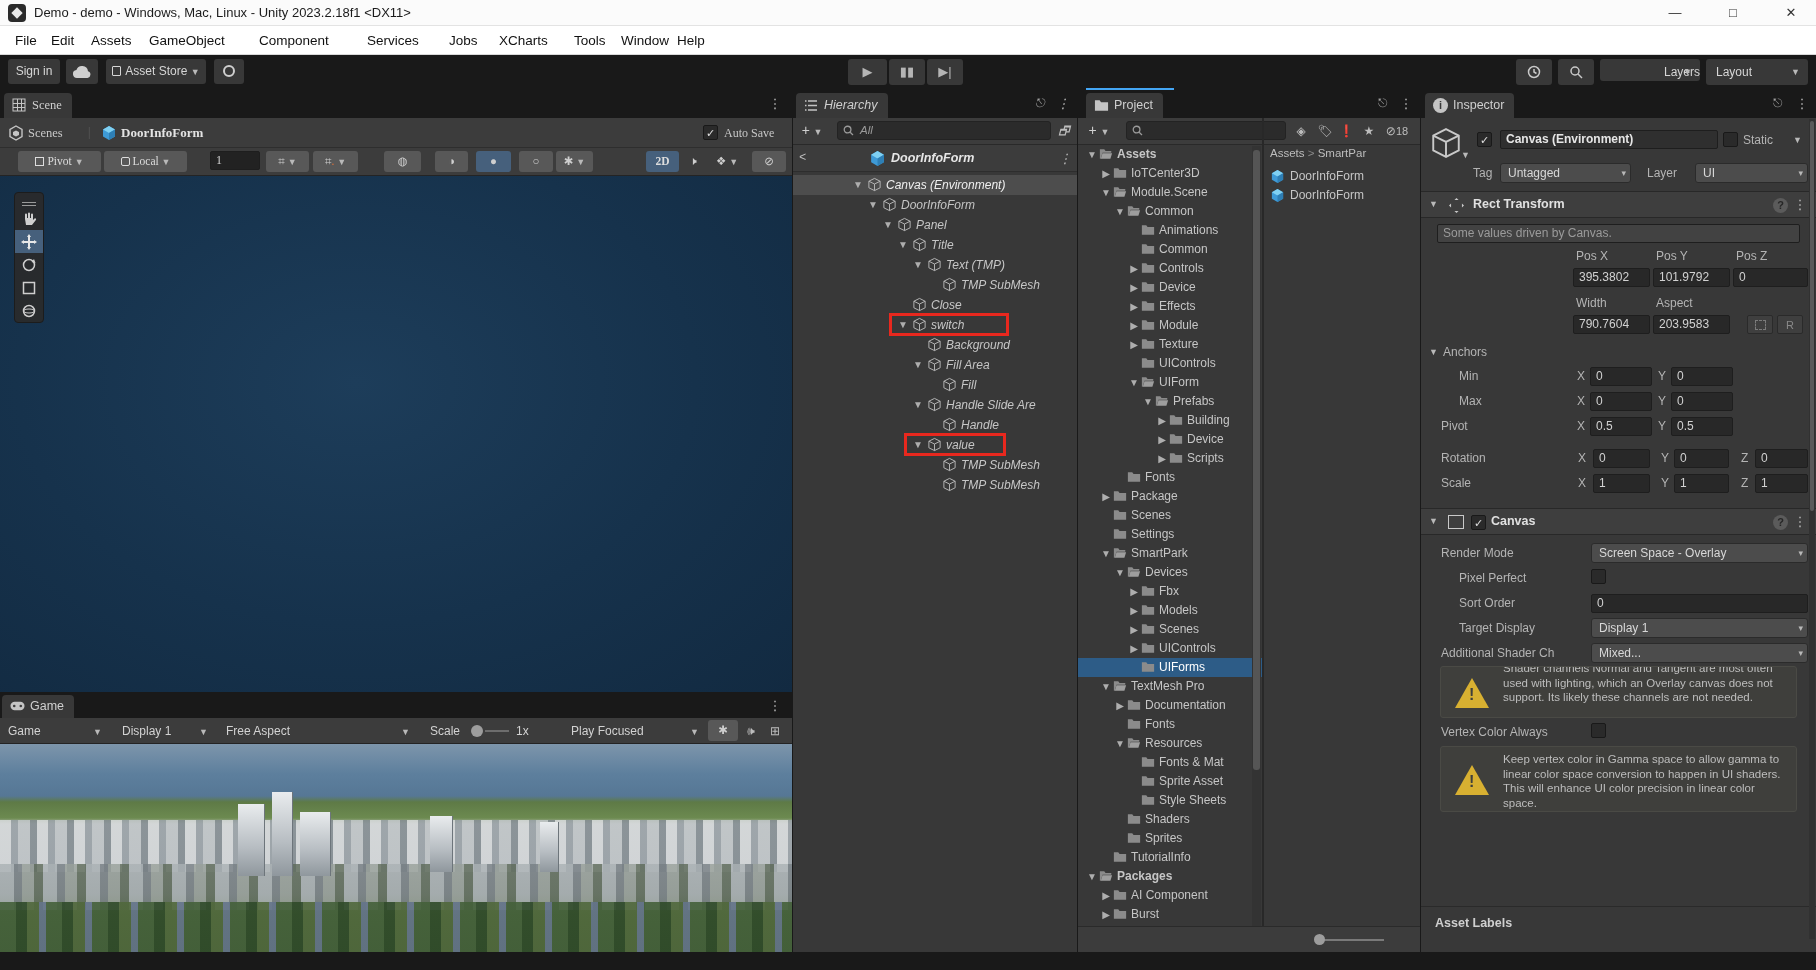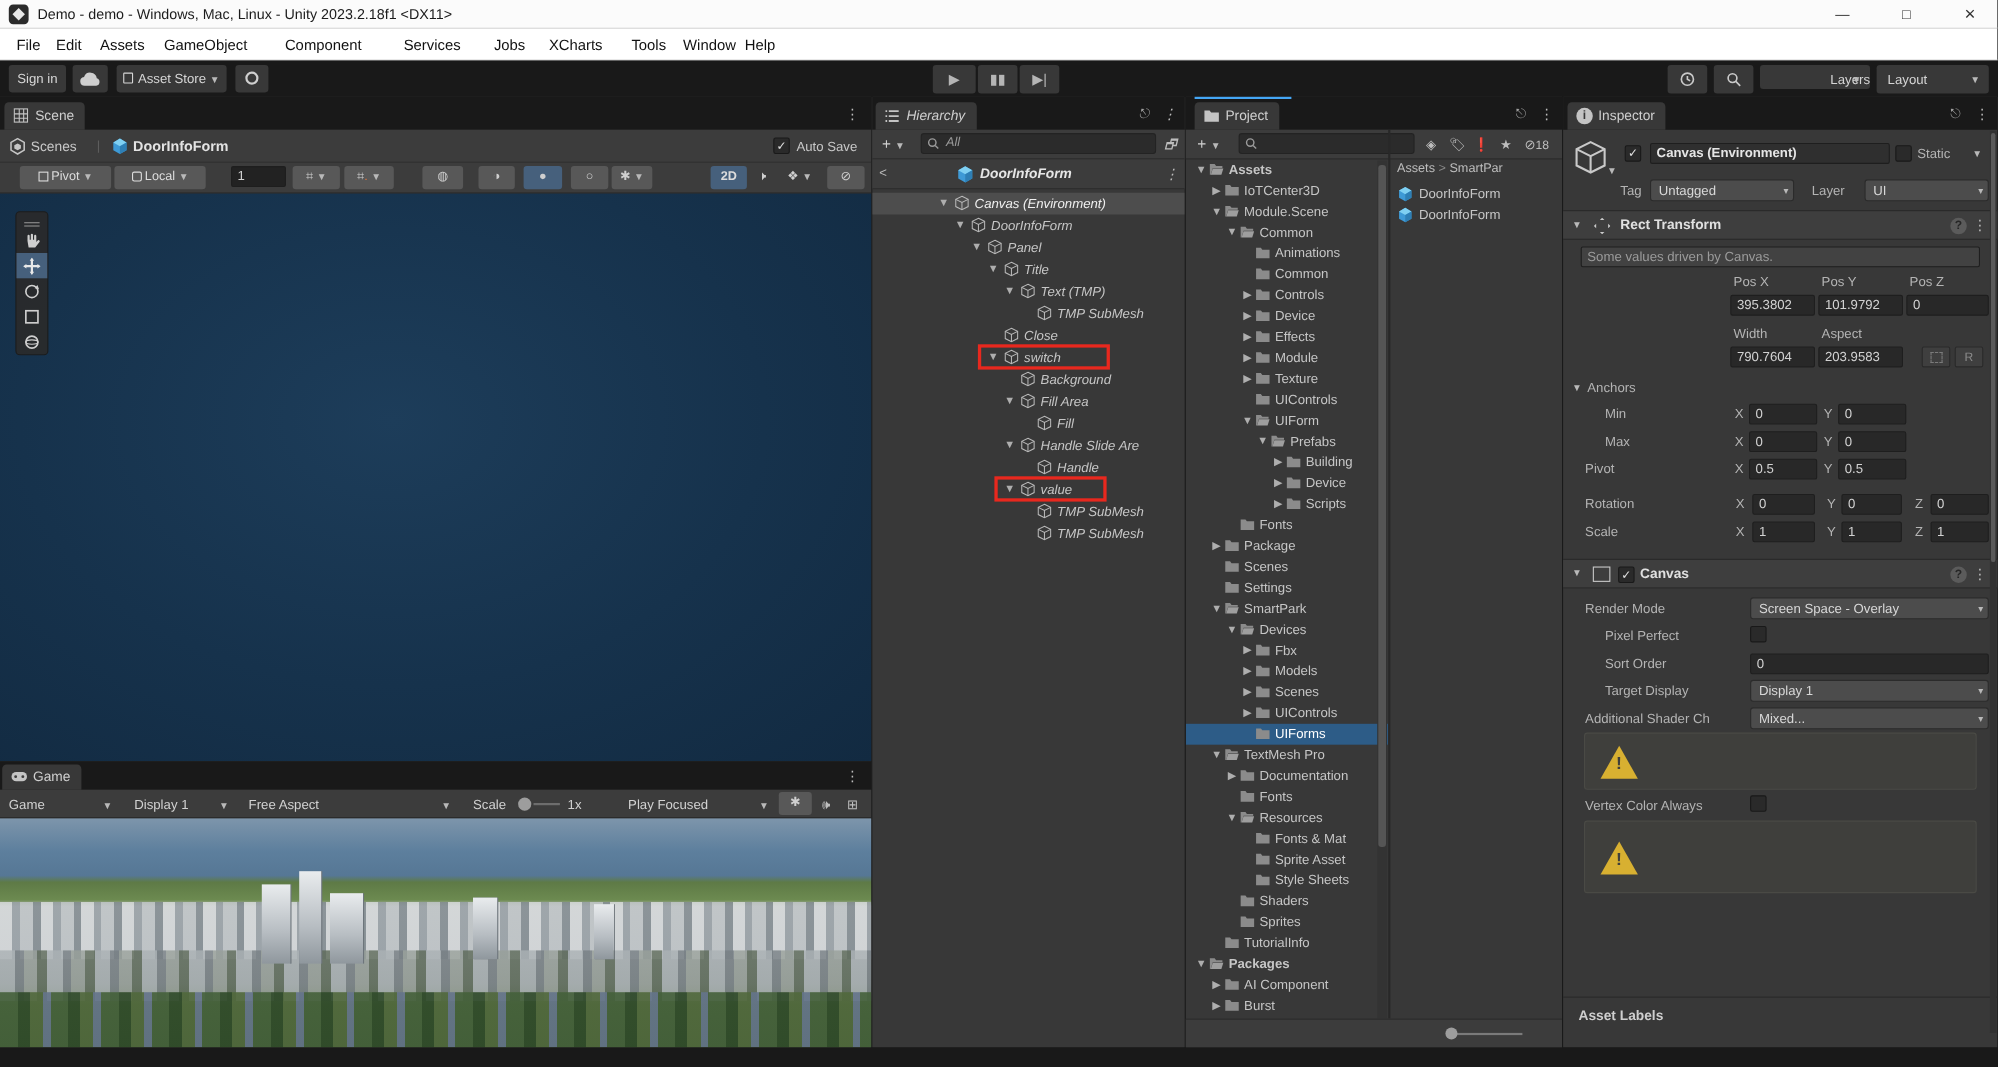--- a/index.html
+++ b/index.html
@@ -30,21 +30,21 @@
   .ptoolbar { position:absolute; left:0; right:0; height:27px; background:#3c3c3c; border-bottom:1px solid #292929; }
   .srch { position:absolute; background:#2b2b2b; border:1px solid #232323; border-radius:3px; height:19px; color:#9a9a9a; font-size:11.5px; line-height:17px; padding-left:22px; }
   .srch .mag { position:absolute; left:4px; top:2px; width:13px; height:13px; }
   .plusbtn { position:absolute; width:34px; height:20px; color:#d0d0d0; font-size:14px; line-height:19px; text-align:center; }
   .mini-ic { position:absolute; width:18px; height:18px; color:#bdbdbd; font-size:12px; text-align:center; line-height:18px; }
 
   svg.ic { display:block; }
   .row-label { white-space:nowrap; overflow:hidden; }
 
   
-  #scene-panel { left:0; top:88px; width:792px; height:604px; }
+  #scene-panel { left:0; top:88px; width:792px; height:604px;font-family:Liberation Serif, serif; }
   #scene-crumbs { position:absolute; left:0; top:30px; width:100%; height:30px; background:#3c3c3c; border-bottom:1px solid #2e2e2e; }
   #scene-toolbar { position:absolute; left:0; top:60px; width:100%; height:28px; background:#3c3c3c; border-bottom:1px solid #242424; }
   .stb { position:absolute; top:3px; height:21px; background:#585858; border-radius:3px; color:#ddd; font-size:11.5px; text-align:center; line-height:21px; }
   .stb.icononly { color:#cfcfcf; }
   .stb.active { background:#46607c; }
   #scene-content { position:absolute; left:0; top:88px; width:792px; height:516px; background:radial-gradient(ellipse at 45% 40%, #1d3d5a 0%, #16324c 55%, #122a41 100%); overflow:hidden; }
 
   
   #tool-palette { left:14px; top:16px; width:30px; background:#2a2a2ae6; border:1px solid #1c1c1c; border-radius:4px; }
   .tool-cell { position:relative; width:28px; height:23px; color:#cfcfcf; }
@@ -1077,27 +1077,29 @@
     <span class="abs ins-label" style="left:38px;top:508px">Sort Order</span>
     <div class="abs ins-field" style="left:170px;top:506px;width:217px">0</div>
     <span class="abs ins-label" style="left:38px;top:533px">Target Display</span>
     <div class="abs ins-dd" style="left:170px;top:530px;width:217px"><span>Display 1</span><span class="caret">▾</span></div>
     <span class="abs ins-label" style="left:20px;top:558px;width:150px;overflow:hidden">Additional Shader Ch</span>
     <div class="abs ins-dd" style="left:170px;top:555px;width:217px"><span>Mixed...</span><span class="caret">▾</span></div>
     <div class="warnbox" style="top:578px;height:52px">
       <span class="warn-tri" style="top:11px">
           <i>!</i>
         </span>
+      <span class="wtxt" style="top:-6px">Shader channels Normal and Tangent are most often used with lighting, which an Overlay canvas does not support. Its likely these channels are not needed.</span>
     </div>
     <span class="abs ins-label" style="left:20px;top:637px">Vertex Color Always</span>
     <span class="abs chk" style="left:170px;top:635px"></span>
     <div class="warnbox" style="top:658px;height:66px">
       <span class="warn-tri" style="top:18px">
           <i>!</i>
         </span>
+      <span class="wtxt" style="top:5px">Keep vertex color in Gamma space to allow gamma to linear color space conversion to happen in UI shaders. This will enhance UI color precision in linear color space.</span>
     </div>
 
     <div class="abs" style="left:0;top:818px;width:395px;height:1px;background:#2a2a2a"></div>
     <span class="abs" style="left:14px;top:828px;font-weight:bold;color:#cfcfcf;font-size:12.5px">Asset Labels</span>
     <div id="insp-scroll">
         <div class="thumb"></div>
       </div>
   </div>
 
 </div>

